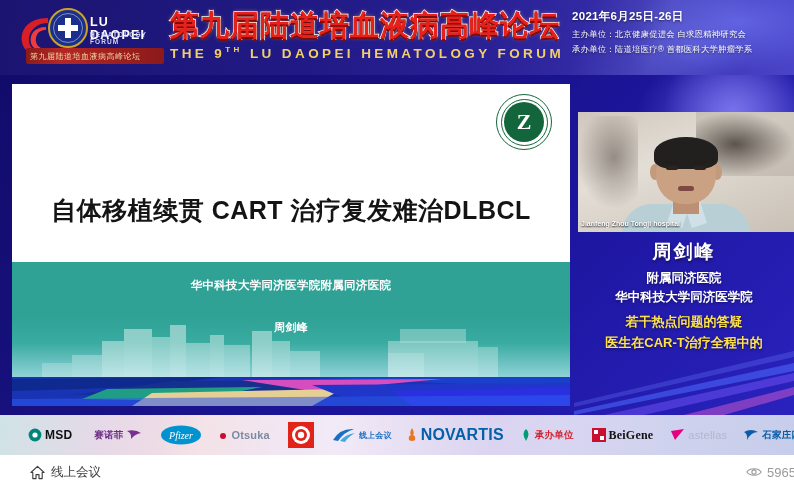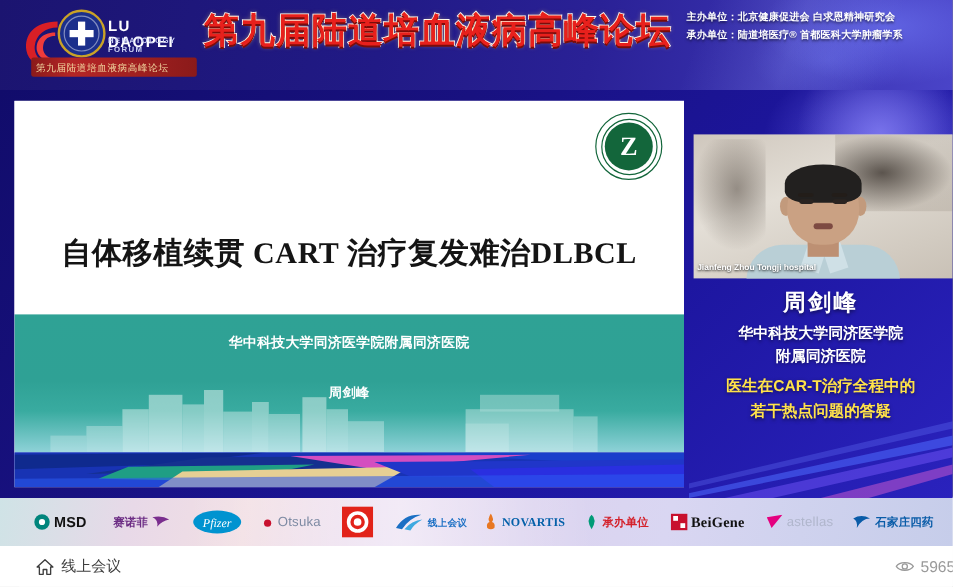--- a/index.html
+++ b/index.html
@@ -42,21 +42,21 @@
     -webkit-text-stroke:1.4px #ffffff;
     paint-order:stroke fill;
     text-shadow:0 2px 0 #7a0c0a, 0 0 4px rgba(255,220,120,.5); }
   .banner-sub { position:absolute; left:170px; top:45px; font-size:13.5px; font-weight:bold;
     color:#f3cf6a; letter-spacing:3.4px; white-space:nowrap; }
   .banner-sub sup { font-size:8px; }
 
   .banner-right { position:absolute; left:572px; top:9px; width:215px; color:#fff; }
   .br-date { font-size:11.5px; font-weight:bold; letter-spacing:.3px; margin-bottom:5px;
     text-shadow:0 1px 2px rgba(0,0,0,.5); }
-  .br-line { font-size:8.4px; font-weight:bold; letter-spacing:.2px; margin-bottom:4px;
+  .br-line { font-size:8.4px; font-weight:normal; letter-spacing:.2px; margin-bottom:4px;
     text-shadow:0 1px 2px rgba(0,0,0,.5); white-space:nowrap; }
 
   
   .stage { position:absolute; left:0; top:75px; width:794px; height:340px;
     background:
       radial-gradient(ellipse 130px 90px at 730px 40px, rgba(130,125,255,.55), rgba(130,125,255,0) 72%),
       linear-gradient(135deg,#110c6b 0%, #181180 35%, #1d16a0 65%, #2a22bd 100%); }
 
   
   .slide { position:absolute; left:12px; top:9px; width:558px; height:322px;
@@ -64,21 +64,21 @@
   .slide-white { position:absolute; left:0; top:0; width:558px; height:178px; background:#fff; }
   .tj-logo { position:absolute; right:18px; top:10px; width:56px; height:56px;
     border-radius:50%; border:1.6px solid #13663b; background:#fff;
     display:flex; align-items:center; justify-content:center; }
   .tj-inner { width:40px; height:40px; border-radius:50%; background:#13663b;
     display:flex; align-items:center; justify-content:center; color:#fff;
     font-family:"Liberation Serif",serif; font-size:22px; font-weight:bold; }
   .tj-ring { position:absolute; inset:3.5px; border-radius:50%; border:1px solid #13663b; }
   .slide-title { position:absolute; left:0; top:110px; width:558px; text-align:center;
     font-size:25px; font-weight:bold; color:#141414; letter-spacing:.5px;
-    font-family:Liberation Serif, serif; }
+    font-family:Liberation Sans, sans-serif; }
 
   .slide-teal { position:absolute; left:0; top:178px; width:558px; height:115px;
     background:linear-gradient(180deg,#2fa295 0%, #2fa195 48%, #39aba0 70%, #8fd2d8 100%);padding-left:31px; }
   .teal-org { position:absolute; left:0; top:16px; width:558px; text-align:center;
     color:#fff; font-size:11.5px; font-weight:bold; letter-spacing:.3px; }
   .teal-name { position:absolute; left:0; top:58px; width:558px; text-align:center;
     color:#fff; font-size:11px; font-weight:bold; letter-spacing:.3px; }
   .skyline { position:absolute; left:0; bottom:0; width:558px; height:62px; opacity:.55; }
 
   .slide-geo { position:absolute; left:0; top:293px; width:558px; height:29px;
@@ -166,22 +166,24 @@
       <div class="logo-medal">
         <div class="logo-medal-ring"></div>
         <div class="cross"></div>
       </div>
       <div class="logo-en">LU DAOPEI</div>
       <div class="logo-en2">HEMATOLOGY FORUM</div>
       <div class="logo-cn-strip">第九届陆道培血液病高峰论坛</div>
     </div>
 
     <div class="banner-title">第九届陆道培血液病高峰论坛</div>
+    <div class="banner-sub"><span>THE 9</span><sup>TH</sup><span> LU DAOPEI HEMATOLOGY FORUM</span></div>
 
     <div class="banner-right">
+      <div class="br-date">2021年6月25日-26日</div>
       <div class="br-line">主办单位：北京健康促进会   白求恩精神研究会</div>
       <div class="br-line">承办单位：陆道培医疗®       首都医科大学肿瘤学系</div>
     </div>
   </div>
 
   <div class="stage">
 
     <div class="slide">
       <div class="slide-white"></div>
 
@@ -248,26 +250,26 @@
         <div class="brow-l"></div>
         <div class="brow-r"></div>
         <div class="eye-l"></div>
         <div class="eye-r"></div>
         <div class="mouth"></div>
         <div class="vid-label">Jianfeng Zhou Tongji hospital</div>
       </div>
 
       <div class="rc-name">周剑峰</div>
       <div class="rc-org">
+        <div>附属同济医院</div>
         <div>华中科技大学同济医学院</div>
-        <div>附属同济医院</div>
       </div>
       <div class="rc-topic">
+        <div>若干热点问题的答疑</div>
         <div>医生在CAR-T治疗全程中的</div>
-        <div>若干热点问题的答疑</div>
       </div>
 
       <svg class="rc-streaks" viewBox="0 0 220 70" preserveAspectRatio="none">
         <polygon points="0,66 220,18 220,26 0,70" fill="#4f6cff" opacity=".55"></polygon>
         <polygon points="30,70 220,28 220,36 70,70" fill="#7b5cff" opacity=".45"></polygon>
         <polygon points="110,70 220,42 220,50 150,70" fill="#d45bd0" opacity=".5"></polygon>
         <polygon points="0,58 220,6 220,12 0,62" fill="#6a7bff" opacity=".3"></polygon>
       </svg>
     </div>
   </div>
@@ -289,42 +291,42 @@
     <div class="sp" style="margin-left:18px">
       <svg width="42" height="20" viewBox="0 0 42 20">
           <ellipse cx="21" cy="10" rx="20" ry="9.5" fill="#0093d0"></ellipse>
           <text x="21" y="14" font-size="10" font-style="italic" font-family="Liberation Serif, serif" fill="#fff" text-anchor="middle">Pfizer</text>
         </svg>
     </div>
     <div class="sp" style="margin-left:16px">
       <svg width="10" height="10" viewBox="0 0 10 10">
           <circle cx="5" cy="6" r="3" fill="#c8102e"></circle>
         </svg>
-      <span class="sp-txt" style="color:#7d8aa3;font-weight:normal;font-size:11px">Otsuka</span>
+      <span class="sp-txt" style="color:#7d8aa3;font-weight:bold;font-size:11px">Otsuka</span>
     </div>
     <div class="sp" style="margin-left:18px">
       <svg width="26" height="26" viewBox="0 0 26 26">
           <rect x="0" y="0" width="26" height="26" fill="#e2231a"></rect>
           <circle cx="13" cy="13" r="9" fill="#fff"></circle>
           <circle cx="13" cy="13" r="6" fill="#e2231a"></circle>
           <circle cx="13" cy="13" r="3.2" fill="#fff"></circle>
         </svg>
     </div>
     <div class="sp" style="margin-left:18px">
       <svg width="24" height="16" viewBox="0 0 24 16">
           <path d="M1 13 Q8 1 22 2 Q12 5 6 14Z" fill="#1a6fc4"></path>
           <path d="M8 14 Q14 7 23 6 Q16 10 13 15Z" fill="#3fa9e0"></path>
         </svg>
       <span class="sp-txt" style="color:#1a6fc4;font-size:8px">线上会议</span>
     </div>
     <div class="sp" style="margin-left:14px">
       <svg width="12" height="14" viewBox="0 0 12 14">
           <path d="M6 0 Q9 5 7 7 Q10 8 9 12 Q6 14 3 12 Q2 8 5 7 Q3 5 6 0Z" fill="#e87722"></path>
         </svg>
-      <span class="sp-txt" style="color:#0460a9;font-family:Liberation Serif, serif;font-size:10px">NOVARTIS</span>
+      <span class="sp-txt" style="color:#0460a9;font-family:Liberation Sans, sans-serif;font-size:16px">NOVARTIS</span>
     </div>
     <div class="sp" style="margin-left:16px">
       <svg width="12" height="14" viewBox="0 0 12 14">
           <path d="M6 1 Q11 5 6 13 Q1 5 6 1Z" fill="#009b77"></path>
         </svg>
       <span class="sp-txt" style="color:#d4202a">承办单位</span>
     </div>
     <div class="sp" style="margin-left:18px">
       <svg width="14" height="14" viewBox="0 0 14 14">
           <rect width="14" height="14" fill="#c8102e"></rect>

